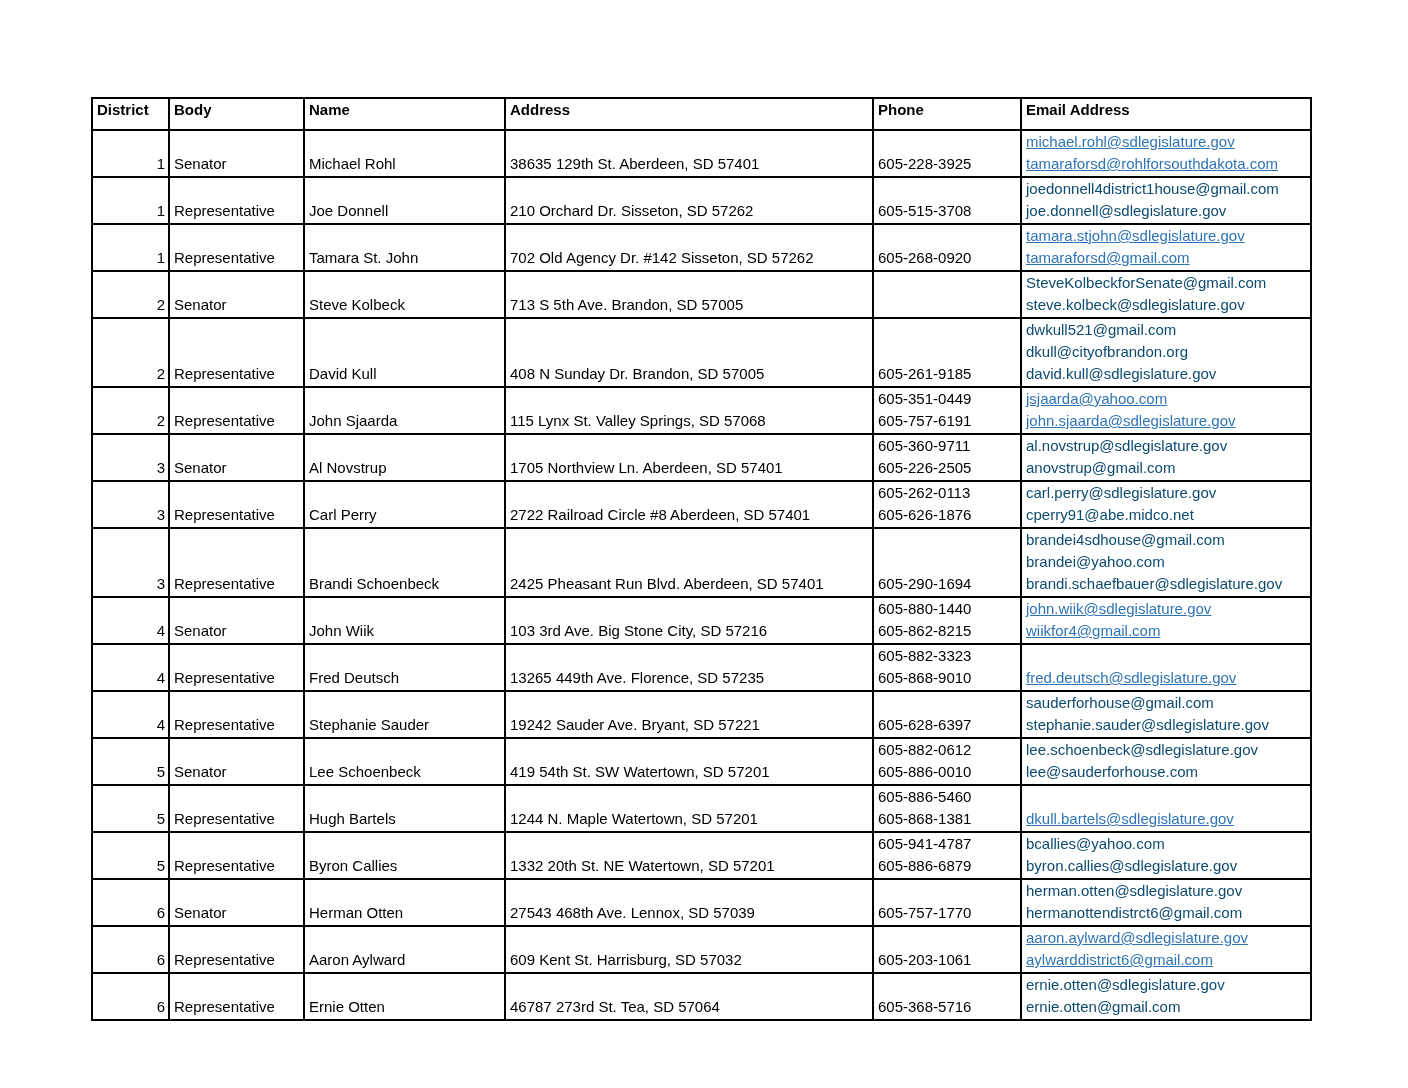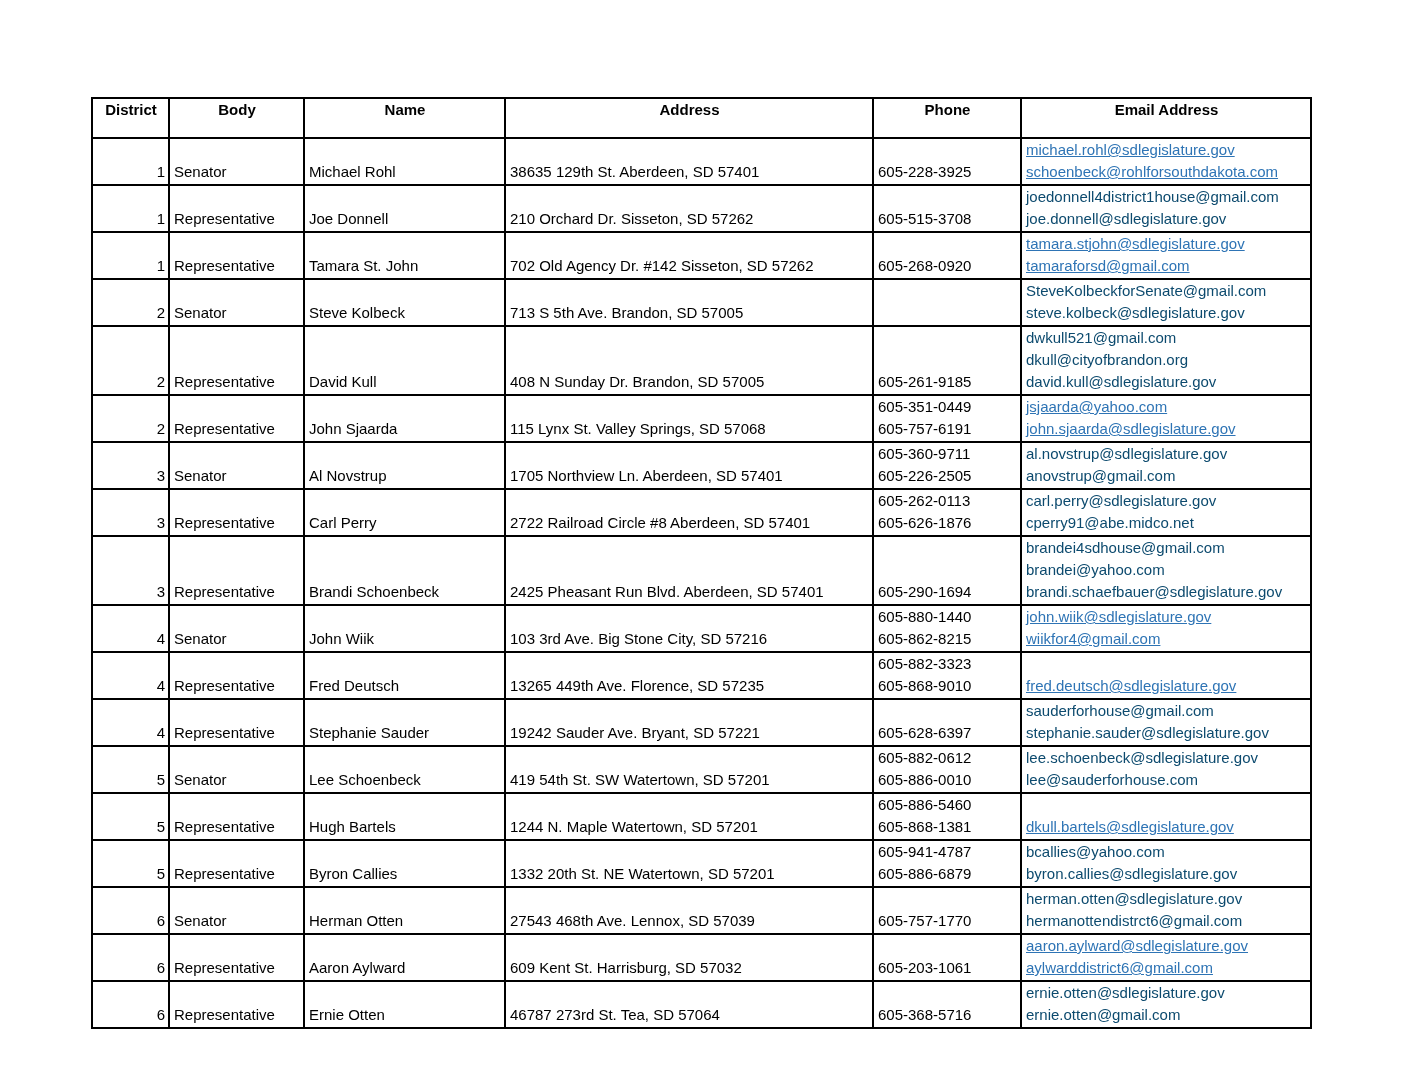--- a/index.html
+++ b/index.html
@@ -25,26 +25,26 @@
   table.grid td {
     border: 2px solid #000000;
     vertical-align: bottom;
     padding: 0 3px 1px 4px;
     font-size: 15px;
     line-height: 22px;
     white-space: nowrap;
     overflow: hidden;
   }
   table.grid th {
-    text-align: center;
+    text-align: left;
     font-weight: bold;
     height: 19px;
     vertical-align: middle;
     padding-top: 0;
-    padding-bottom: 16px;
+    padding-bottom: 8px;
   }
   td.c-district {
     text-align: right;
     padding-right: 2px;
   }
   .line {
     min-height: 22px;
     line-height: 22px;
   }
   .email-plain {
@@ -83,21 +83,21 @@
         <tr>
           <td class="c-district"><span>1</span></td>
           <td class="c-body"><span>Senator</span></td>
           <td class="c-name"><span>Michael Rohl</span></td>
           <td class="c-address"><span>38635 129th St. Aberdeen, SD 57401</span></td>
           <td class="c-phone">
             <div class="line">605-228-3925</div>
           </td>
           <td class="c-email">
             <div class="line"><span class="link">michael.rohl@sdlegislature.gov</span></div>
-            <div class="line"><span class="link">schoenbeck@rohlforsouthdakota.com</span></div>
+            <div class="line"><span class="link">tamaraforsd@rohlforsouthdakota.com</span></div>
           </td>
         </tr>
         <tr>
           <td class="c-district"><span>1</span></td>
           <td class="c-body"><span>Representative</span></td>
           <td class="c-name"><span>Joe Donnell</span></td>
           <td class="c-address"><span>210 Orchard Dr. Sisseton, SD 57262</span></td>
           <td class="c-phone">
             <div class="line">605-515-3708</div>
           </td>

